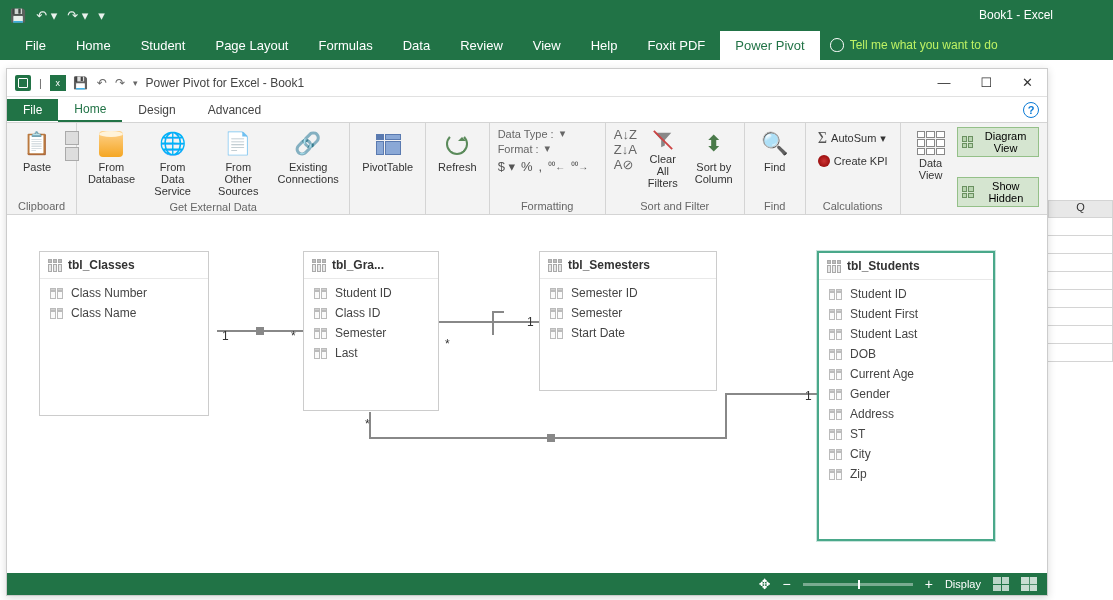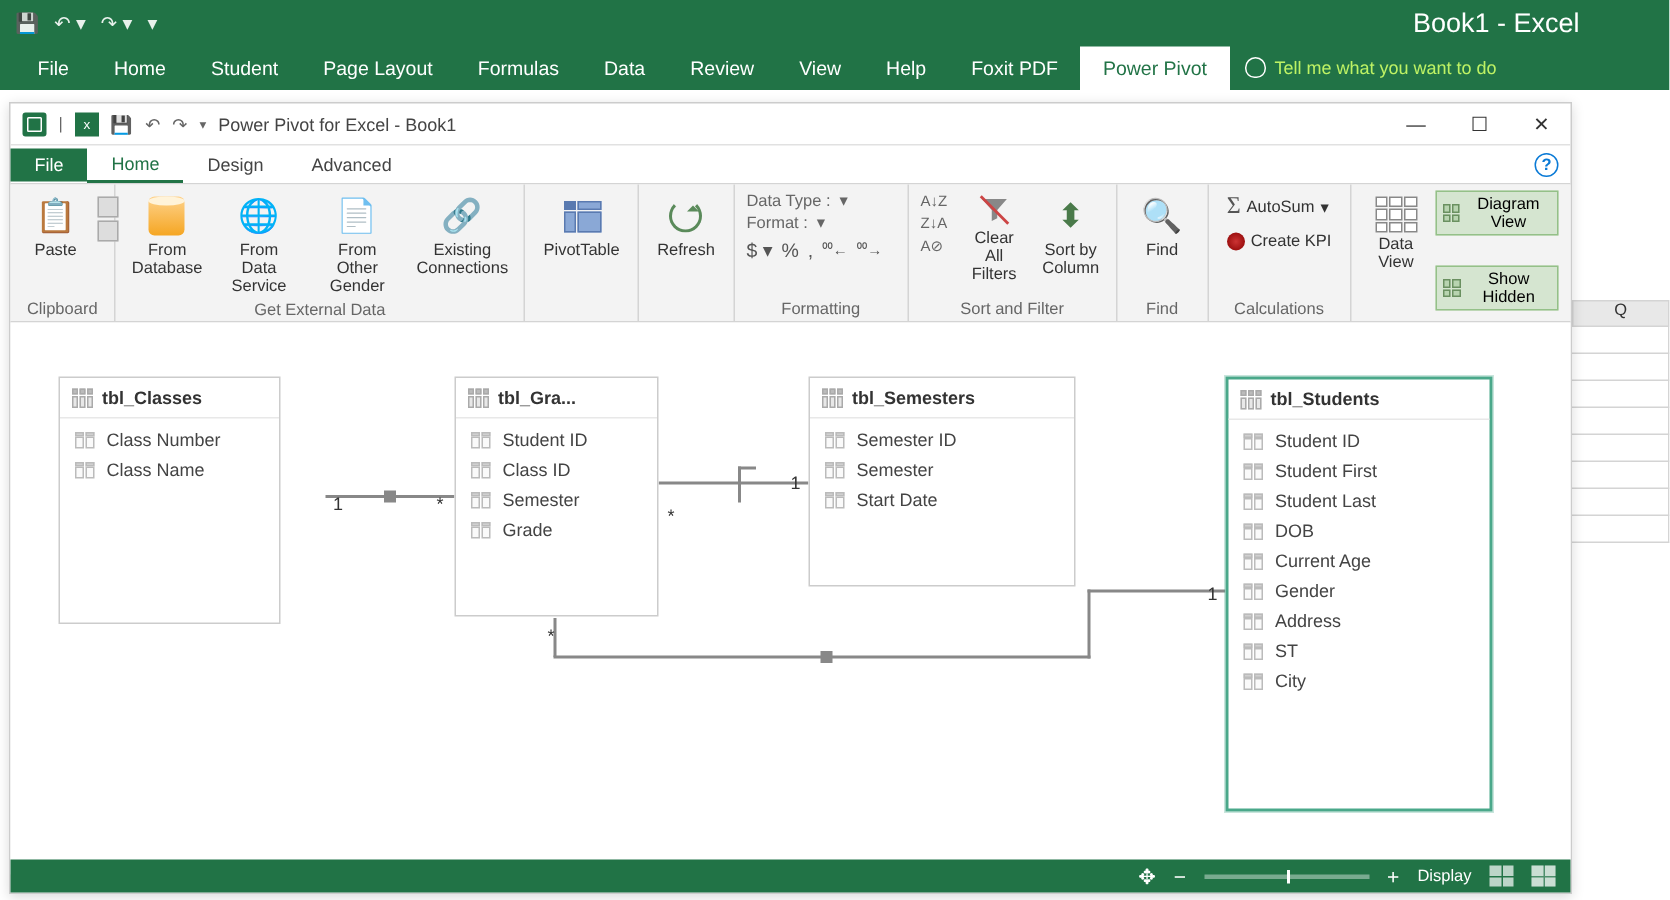--- a/index.html
+++ b/index.html
@@ -2,21 +2,21 @@
 <html><head>
 <meta charset="utf-8">
 <style>
 * { margin: 0; padding: 0; box-sizing: border-box; font-family: "Segoe UI", Arial, sans-serif; }
 body { background: #fff; width: 1113px; height: 600px; overflow: hidden; position: relative; }
 
 
 .excel-titlebar { background: #217346; height: 30px; display: flex; align-items: center; padding: 0 10px; }
 .excel-qat { display: flex; gap: 10px; align-items: center; }
 .excel-qat-icon { color: #fff; font-size: 13px; opacity: 0.9; }
-.excel-title { color: #fff; font-size: 18px; margin-left: auto; margin-right: 50px; }
+.excel-title { color: #fff; font-size: 12px; margin-left: auto; margin-right: 50px; }
 
 .excel-menubar { background: #217346; height: 30px; display: flex; align-items: center; padding: 0 10px; gap: 0; }
 .excel-tab { padding: 6px 14px; font-size: 13px; color: #fff; cursor: pointer; border: 1px solid transparent; }
 .excel-tab.active { background: #fff; color: #217346; border-bottom-color: #fff; }
 .tell-me { display: flex; align-items: center; gap: 6px; color: #bef264; font-size: 12px; margin-left: 10px; }
 .bulb-icon { width: 14px; height: 14px; border: 1.2px solid #fff; border-radius: 50% 50% 45% 45%; position: relative; }
 
 
 .pp-window { position: absolute; left: 6px; top: 68px; width: 1042px; height: 528px; background: #fff; border: 1px solid #ccc; box-shadow: 0 2px 8px rgba(0,0,0,0.15); }
 .pp-titlebar { height: 28px; display: flex; align-items: center; padding: 0 8px; border-bottom: 1px solid #e1e1e1; }
@@ -62,21 +62,21 @@
 .view-option { display: flex; align-items: center; gap: 4px; font-size: 11px; padding: 2px 4px; border: 1px solid transparent; cursor: pointer; }
 .view-option.active { background: #d5e5d0; border: 1px solid #94c088; }
 .view-opt-icon { width: 14px; height: 12px; display: grid; grid-template-columns: 1fr 1fr; grid-template-rows: 1fr 1fr; gap: 1px; }
 .view-opt-icon span { background: #b8d4b0; border: 0.5px solid #6a9060; }
 
 .format-rows { display: flex; flex-direction: column; gap: 2px; font-size: 11px; color: #666; }
 .format-row { display: flex; gap: 6px; align-items: center; }
 .currency-icons { display: flex; gap: 6px; font-size: 13px; color: #555; padding-top: 2px; }
 
 .sort-icons { display: flex; flex-direction: column; gap: 1px; align-items: center; }
-.sort-icon { width: 20px; height: 14px; display: flex; align-items: center; gap: 2px; font-size: 10px; color: #666; cursor: pointer; }
+.sort-icon { width: 20px; height: 14px; display: flex; align-items: center; gap: 2px; font-size: 13px; color: #666; cursor: pointer; }
 .filter-icon { width: 22px; height: 22px; position: relative; }
 .filter-icon svg { width: 100%; height: 100%; }
 
 
 .diagram-canvas { position: relative; height: 368px; background: #fff; overflow: hidden; }
 .table-box { position: absolute; background: #fff; border: 1px solid #ccc; font-size: 12px; }
 .table-box.selected { border: 2px solid #4aa88a; box-shadow: 0 0 0 1px rgba(74,168,138,0.3); }
 .table-header { padding: 6px 8px; display: flex; align-items: center; gap: 6px; font-weight: bold; color: #333; border-bottom: 1px solid #e8e8e8; }
 .table-icon { width: 14px; height: 12px; display: grid; grid-template-columns: 1fr 1fr 1fr; grid-template-rows: 4px 8px; gap: 0.5px; }
 .table-icon span { background: #e8e8e8; border: 0.5px solid #aaa; }
@@ -200,21 +200,21 @@
 Database</div>
         </div>
         <div class="ribbon-btn-large">
           <div class="ribbon-btn-icon">🌐</div>
           <div class="ribbon-btn-label">From Data
 Service</div>
         </div>
         <div class="ribbon-btn-large">
           <div class="ribbon-btn-icon">📄</div>
           <div class="ribbon-btn-label">From Other
-Gender</div>
+Sources</div>
         </div>
         <div class="ribbon-btn-large">
           <div class="ribbon-btn-icon">🔗</div>
           <div class="ribbon-btn-label">Existing
 Connections</div>
         </div>
       </div>
       <div class="ribbon-group-label">Get External Data</div>
     </div>
 
@@ -382,21 +382,21 @@
     <div class="rel-label" style="left:520px;top:100px">1</div>
 
     <div class="rel-line" style="left:362px;top:197px;width:2px;height:26px"></div>
     <div class="rel-line" style="left:362px;top:222px;width:358px;height:2px"></div>
     <div class="rel-line" style="left:718px;top:178px;width:2px;height:46px"></div>
     <div class="rel-line" style="left:718px;top:178px;width:92px;height:2px"></div>
     <div class="rel-node" style="left:540px;top:219px"></div>
     <div class="rel-label" style="left:358px;top:202px">*</div>
     <div class="rel-label" style="left:798px;top:174px">1</div>
 
-    <div class="table-box" style="left:32px;top:36px;width:148px;height:165px">
+    <div class="table-box" style="left:32px;top:36px;width:170px;height:165px">
       <div class="table-header">
           <span class="table-icon">
             <span></span>
             <span></span>
             <span></span>
             <span></span>
             <span></span>
             <span></span>
           </span>
           <span>tbl_Classes</span>
@@ -463,21 +463,21 @@
             </span>
             <span>Semester</span>
           </div>
         <div class="field-row">
             <span class="field-icon">
               <span></span>
               <span></span>
               <span></span>
               <span></span>
             </span>
-            <span>Grade</span>
+            <span>Last</span>
           </div>
       </div>
     </div>
 
     <div class="table-box" style="left:532px;top:36px;width:178px;height:140px">
       <div class="table-header">
           <span class="table-icon">
             <span></span>
             <span></span>
             <span></span>
@@ -604,20 +604,29 @@
             <span>ST</span>
           </div>
         <div class="field-row">
             <span class="field-icon">
               <span></span>
               <span></span>
               <span></span>
               <span></span>
             </span>
             <span>City</span>
+          </div>
+        <div class="field-row">
+            <span class="field-icon">
+              <span></span>
+              <span></span>
+              <span></span>
+              <span></span>
+            </span>
+            <span>Zip</span>
           </div>
       </div>
     </div>
   </div>
 
   <div class="pp-status">
     <span class="move-icon">✥</span>
     <span class="zoom-btn">−</span>
     <div class="zoom-slider"></div>
     <span class="zoom-btn">+</span>

